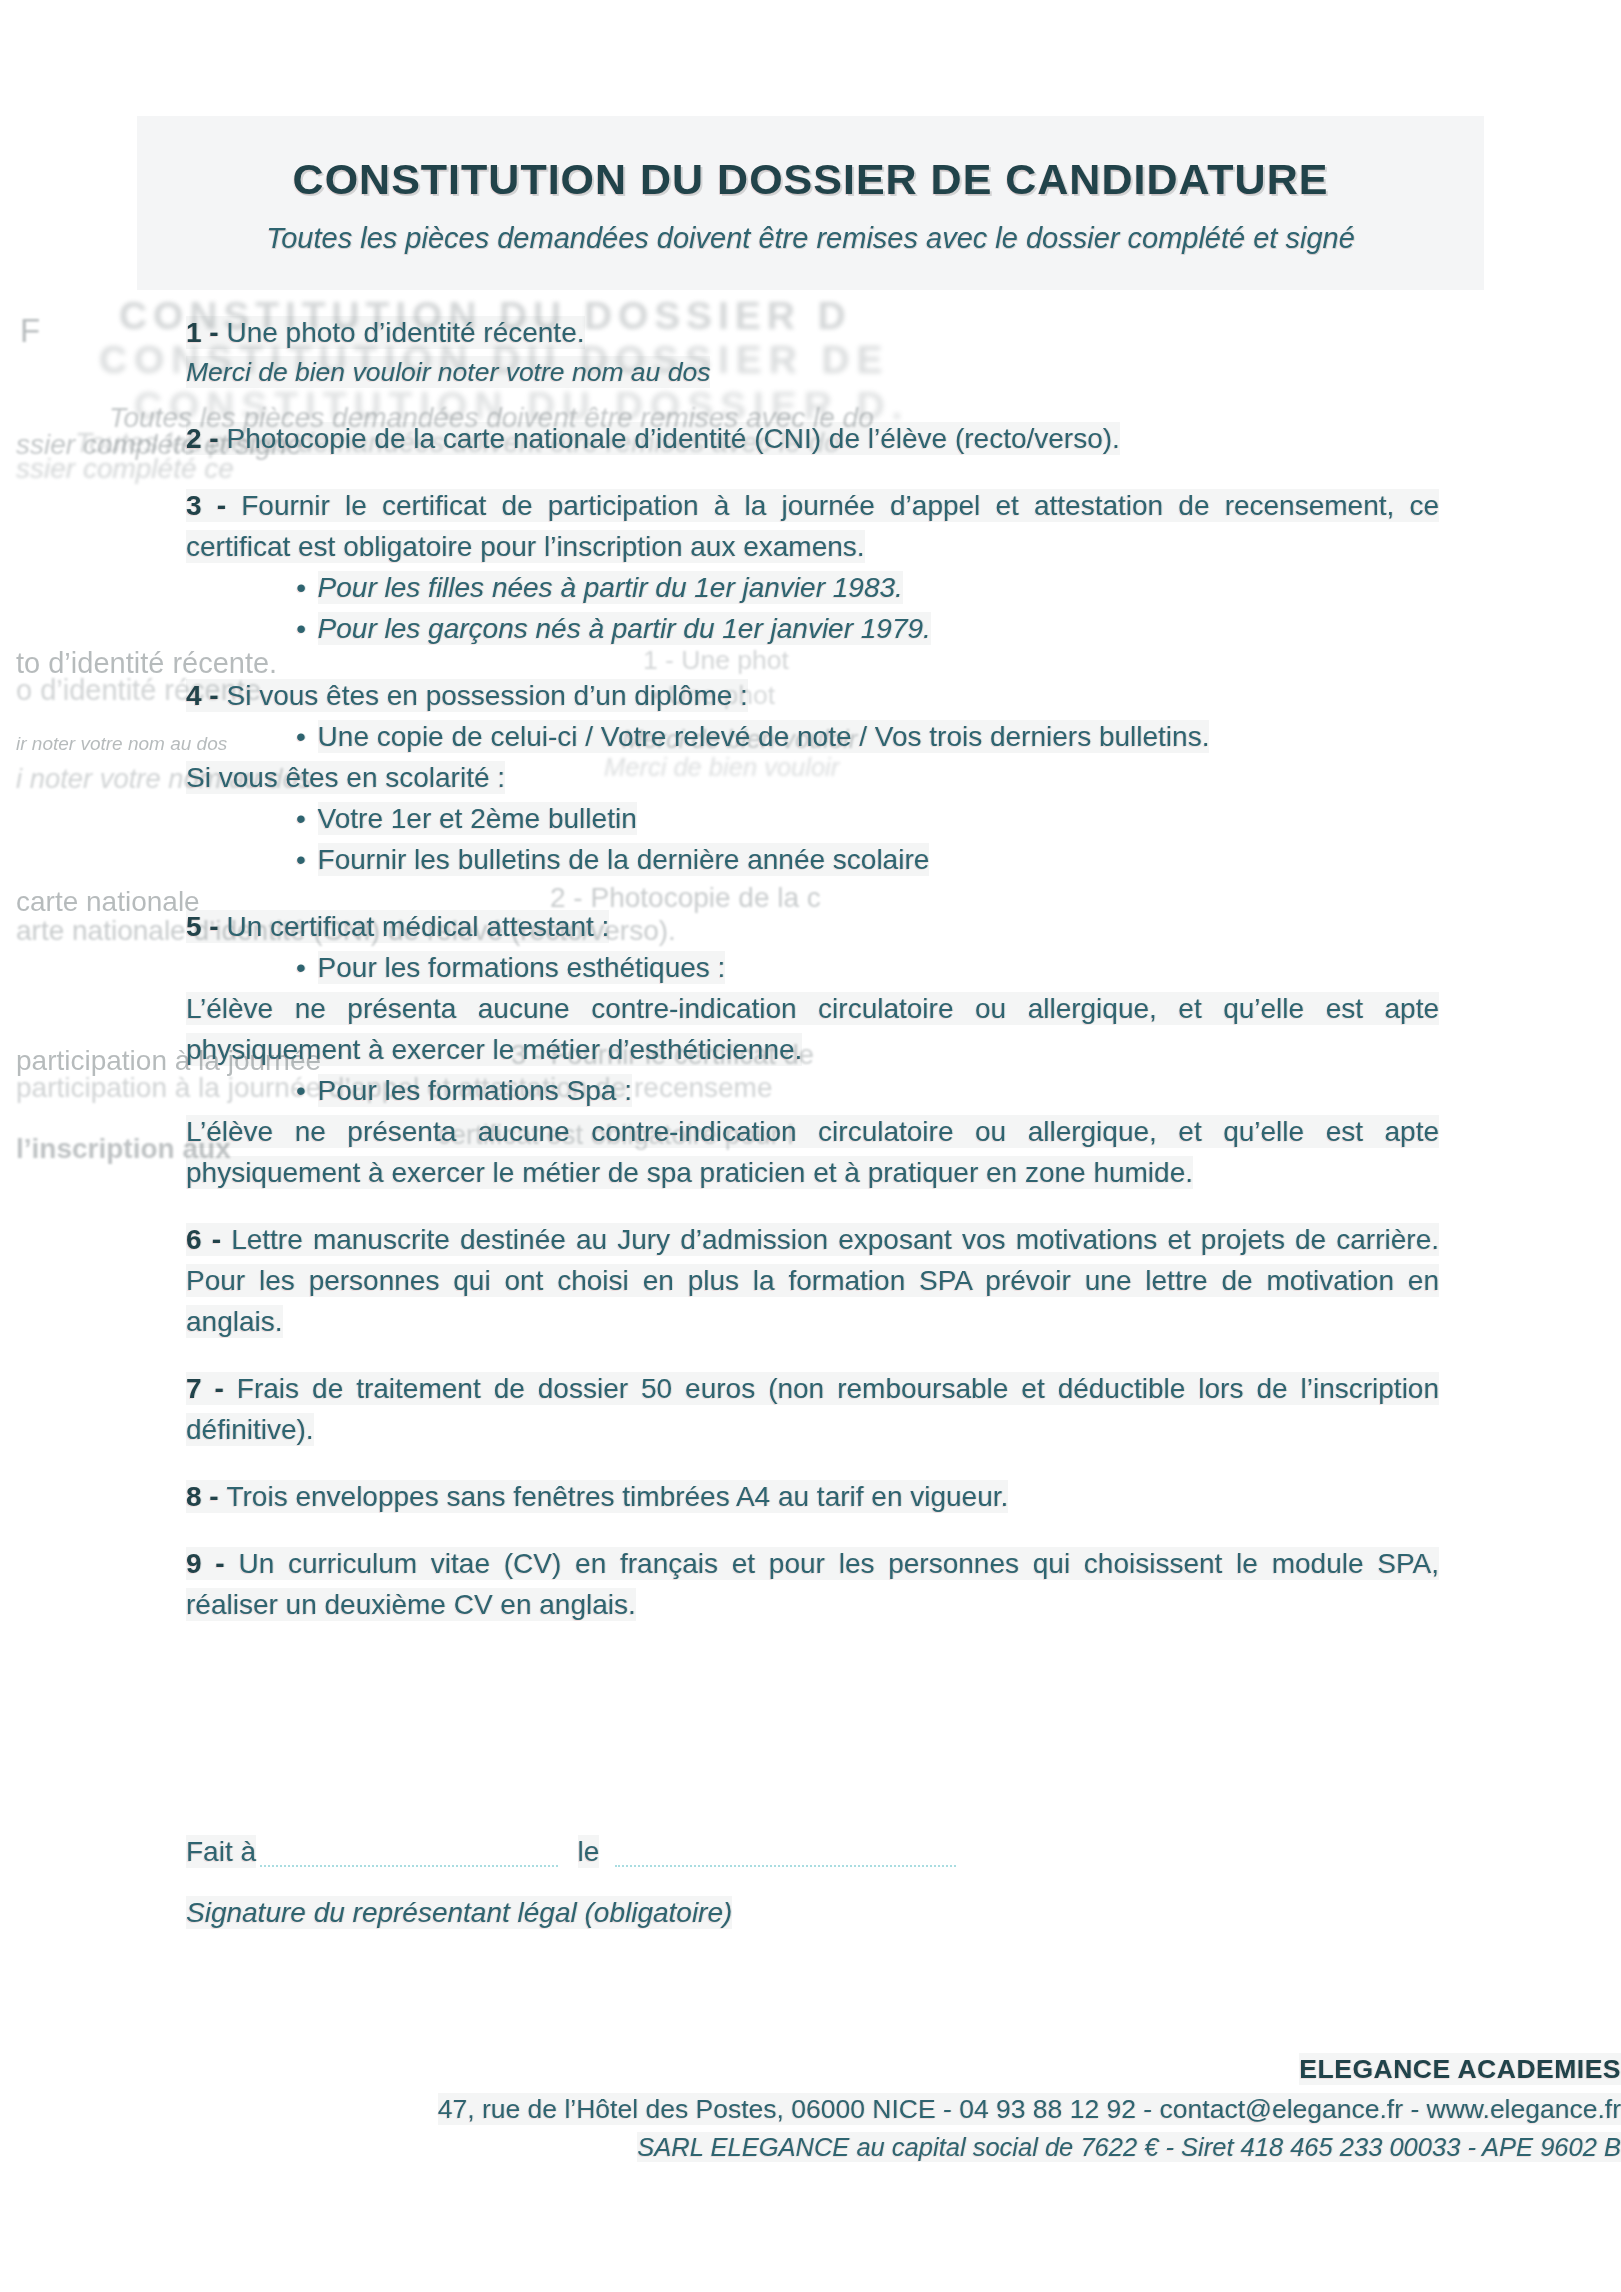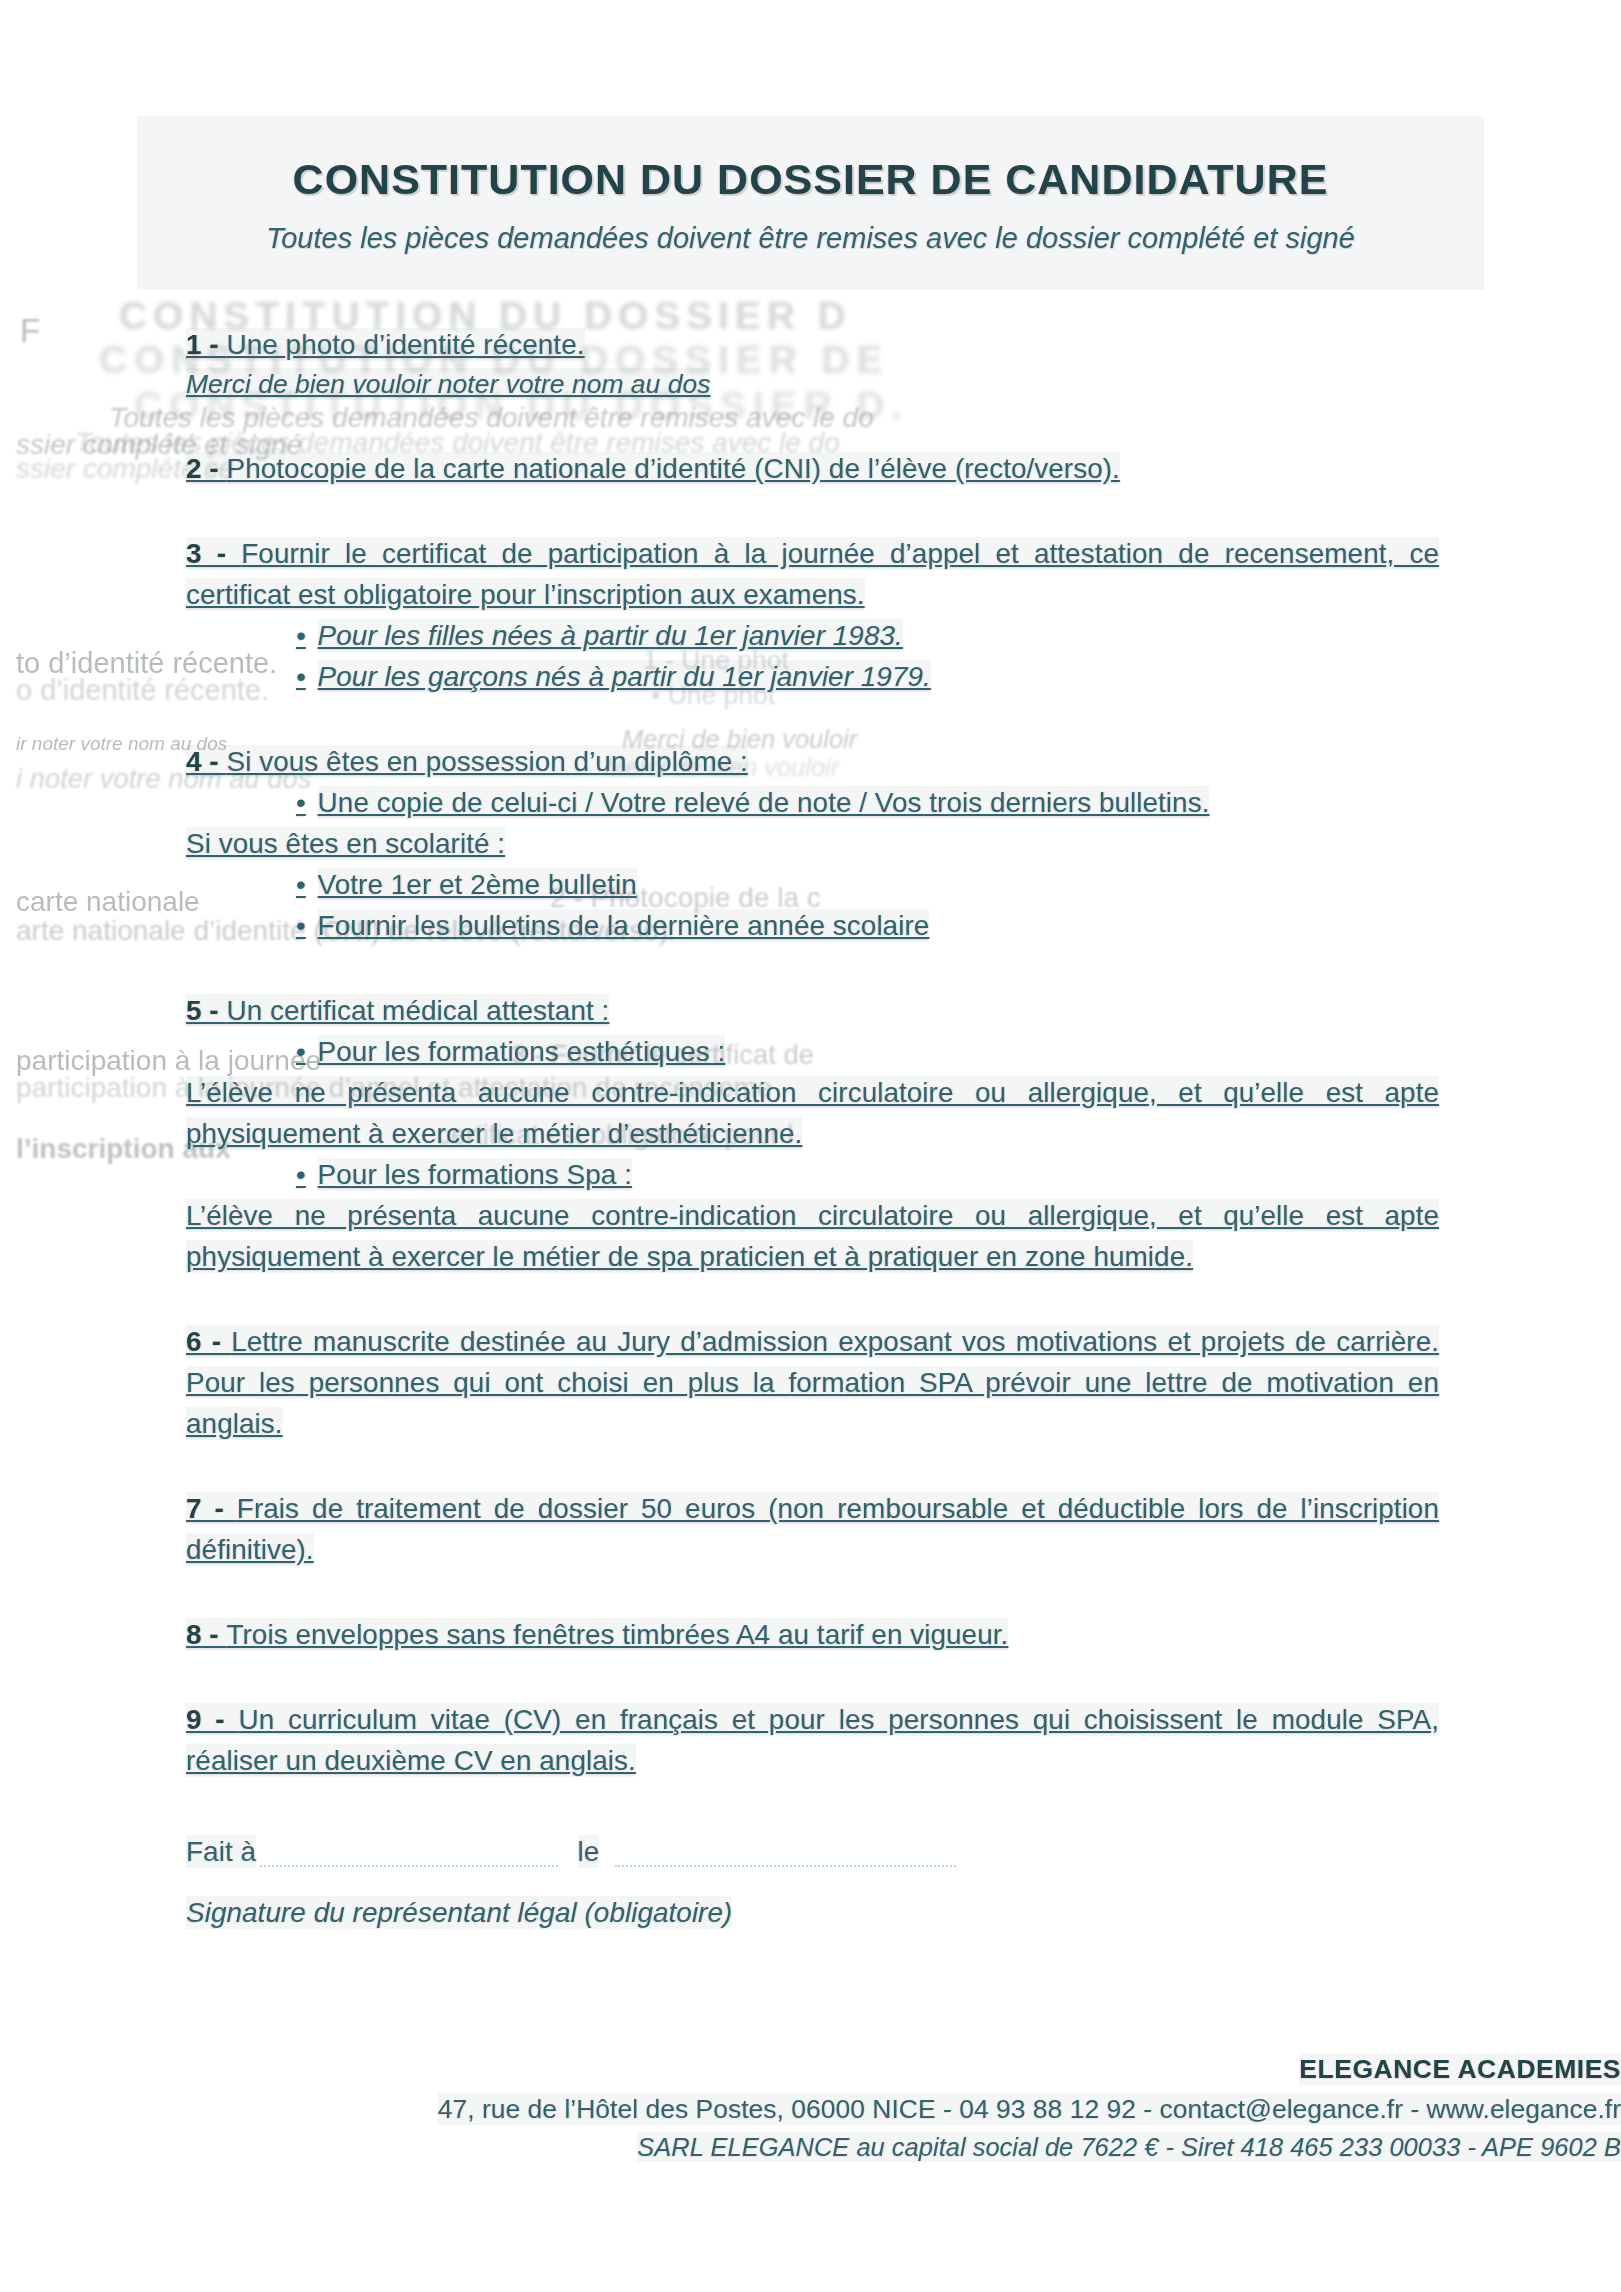--- a/index.html
+++ b/index.html
@@ -15,26 +15,25 @@
   .title{
     margin:0;font-size:43px;font-weight:bold;letter-spacing:1px;color:var(--ink-dark,#24444b);
     text-shadow:2px 2px 0 rgba(150,150,150,.35), -1px 1px 0 rgba(219,124,124,.18);
   }
   .subtitle{
     margin:17.6px 0 0;font-size:29px;font-style:italic;color:var(--ink,#2e6470);
     text-shadow:1px 1px 0 rgba(150,150,150,.28), -1px 1px 0 rgba(219,124,124,.18);
   }
   
   .content{
-    position:absolute;left:186px;top:324px;width:1253px;
+    position:absolute;left:186px;top:312px;width:1253px;
     font-size:28px;line-height:41px;
     text-shadow:-1px 1.2px 0 rgba(219,124,124,.20), 1px 0 0 rgba(120,140,142,.22);
-    text-decoration:underline;
   }
-  .item{margin-top:44px;}
+  .item{margin-top:26px;}
   .item:first-child{margin-top:0;}
   .para{text-align:justify;}
   .num{font-weight:bold;color:var(--ink-dark,#1e3d43);}
   .bullet{padding-left:110px;}
   .bullet .marker{margin-right:11.8px;}
   .bullet.it{font-style:italic;}
   .note{font-style:italic;font-size:26.5px;line-height:39px;}
   .strip{background:rgba(120,130,132,.08);box-decoration-break:clone;-webkit-box-decoration-break:clone;padding:1px 0;}
   
   .signature{

